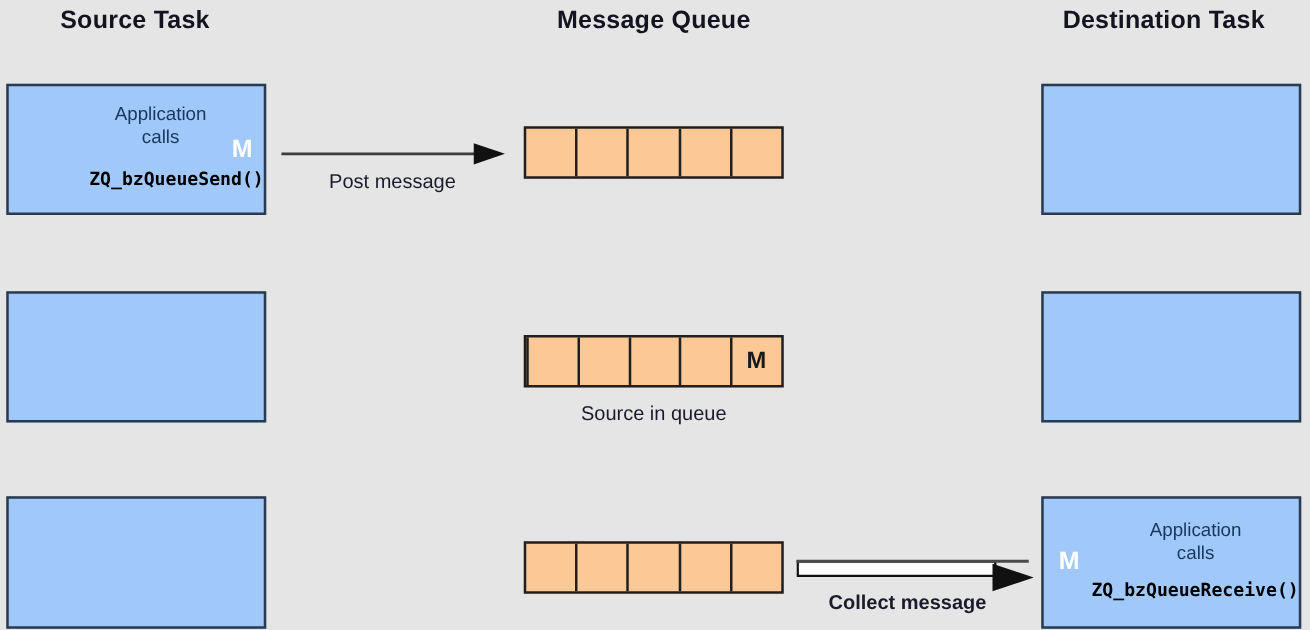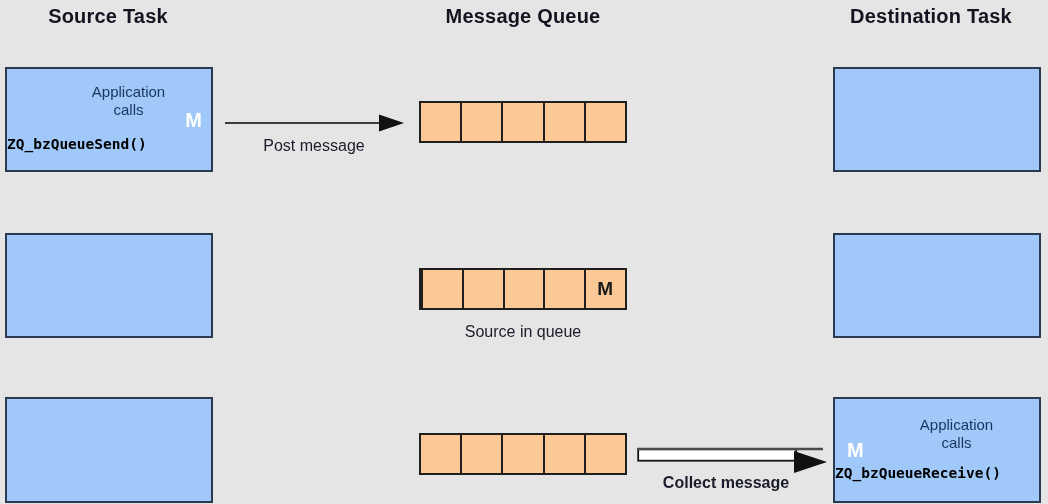--- a/index.html
+++ b/index.html
@@ -14,21 +14,21 @@
   .taskbox {
     position:absolute; width:208px; height:105px; box-sizing:border-box;
     background:var(--task-fill,#a0c8f8); border:2px solid var(--task-border,#2b3a4e);
   }
   .taskbox.tall { height:106px; }
   .applines {
     text-align:center; color:var(--app-text,#17375e);
     font-size:15px; line-height:18px; margin-top:14px;padding-left:39px;
   }
   .codeline {
-    text-align:left; font-family:"DejaVu Sans Mono","Liberation Mono",monospace;
+    text-align:right; font-family:"DejaVu Sans Mono","Liberation Mono",monospace;
     font-weight:700; font-size:14.5px; color:var(--code-text,#000000); margin-top:17px;
     white-space:nowrap;
   }
   .m-white {
     position:absolute; color:var(--marker-white,#ffffff); font-weight:700;
     font-size:20px; top:50%; transform:translateY(-50%);
   }
   .m-white.right { right:9px; }
   .m-white.left { left:12px; }
   .queue {

